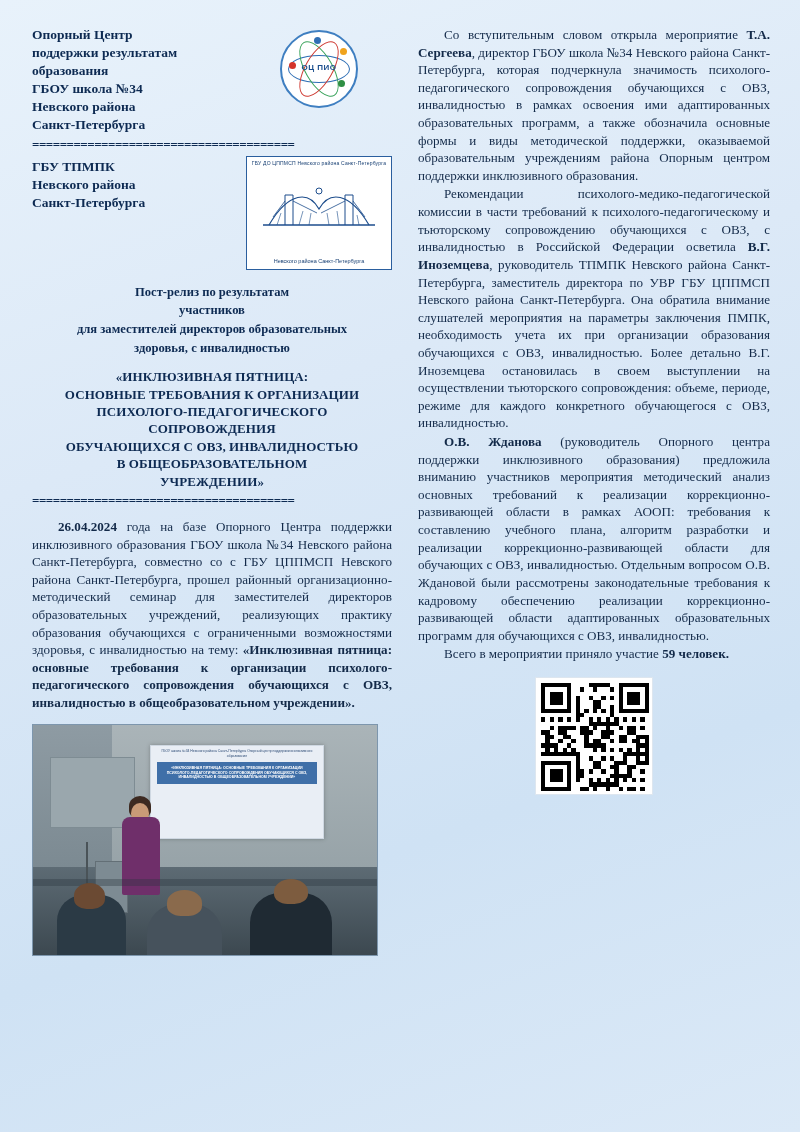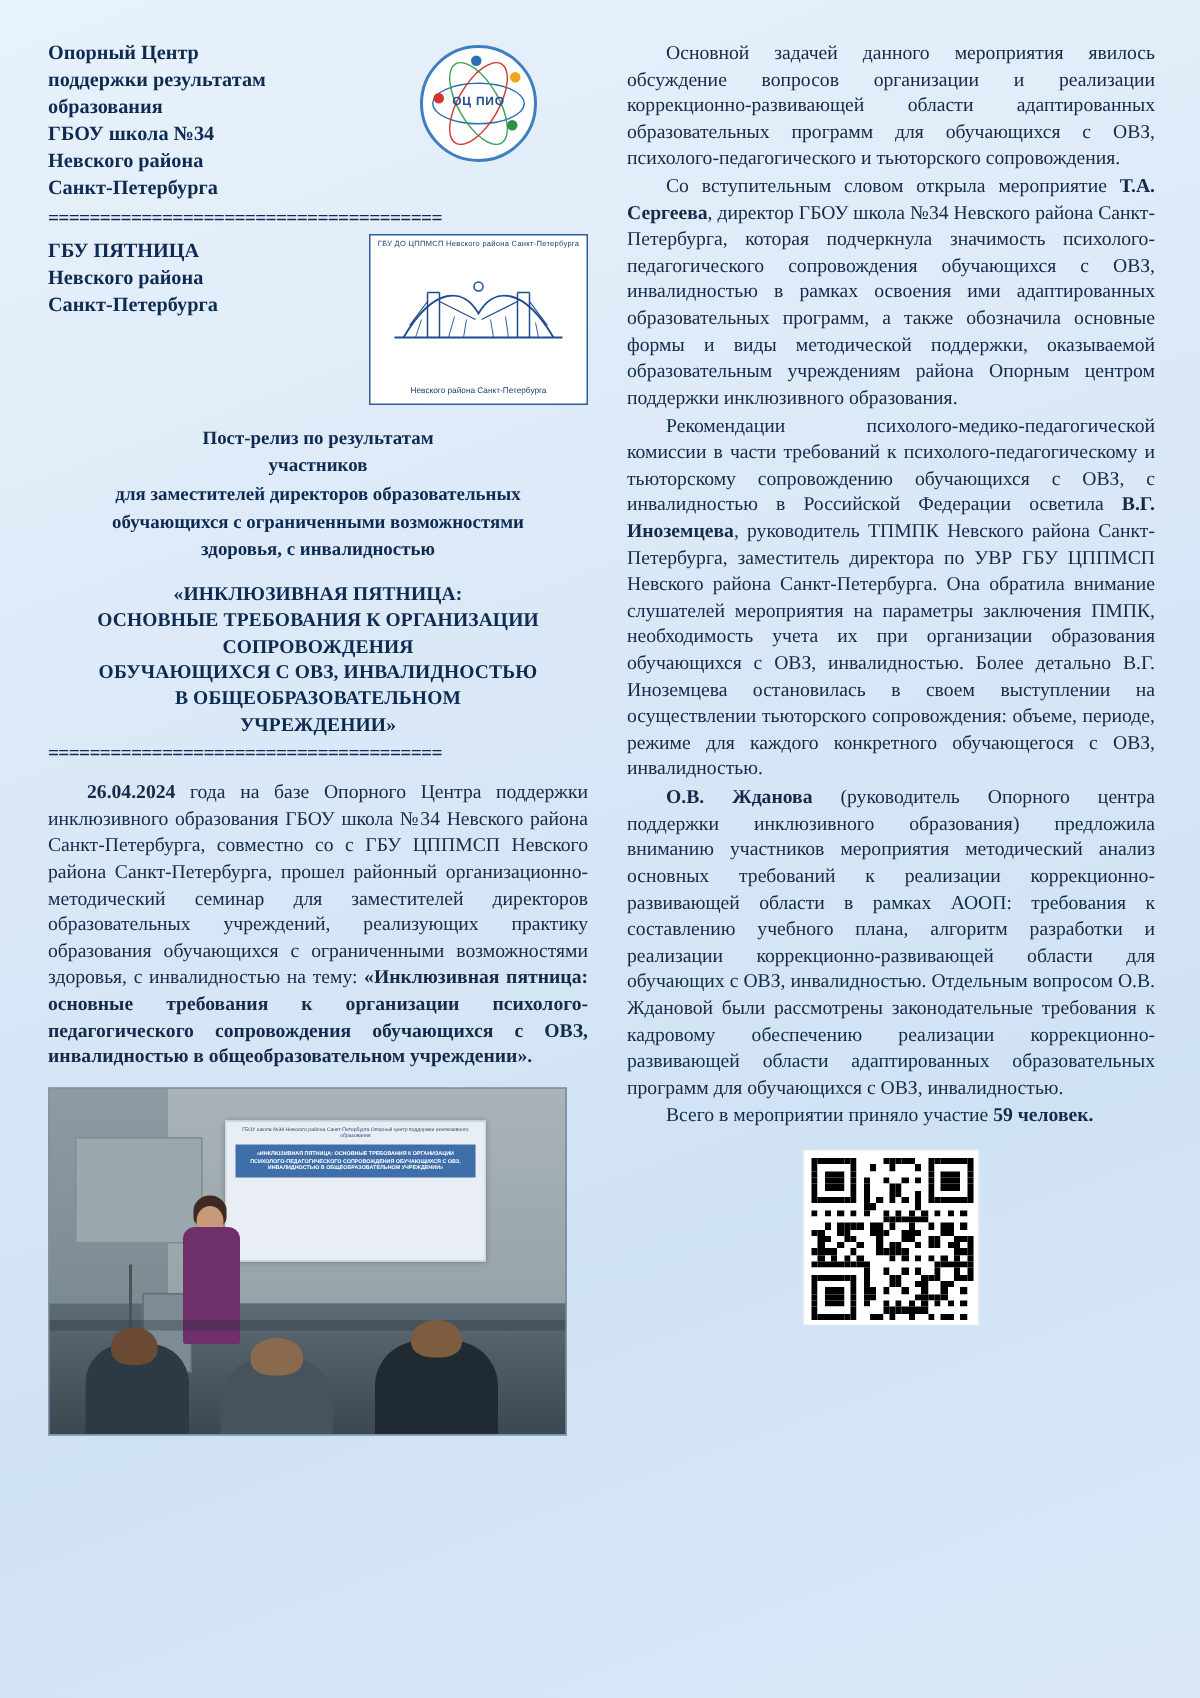--- a/index.html
+++ b/index.html
@@ -321,21 +321,21 @@
         <div class="dot d3"></div>
         <div class="dot d4"></div>
         <div class="label">ОЦ ПИО</div>
       </div>
     </div>
 
     <div class="divider-eq">======================================</div>
 
     <div class="second-org">
       <div class="org-title">
-        <div>ГБУ ПЯТНИЦА</div>
+        <div>ГБУ ТПМПК</div>
         <div>Невского района</div>
         <div>Санкт-Петербурга</div>
       </div>
 
       <div class="emblem">
         <div class="em-top">ГБУ ДО ЦППМСП Невского района Санкт-Петербурга</div>
         <svg width="120" height="66" viewBox="0 0 120 66" aria-hidden="true">
           <path d="M4 56 L116 56" stroke="#1d4d8c" stroke-width="1.4" fill="none"></path>
           <path d="M10 56 C30 22, 50 22, 60 40 C70 22, 90 22, 110 56" stroke="#1d4d8c" stroke-width="1.2" fill="none"></path>
           <path d="M26 56 L26 26 M34 56 L34 26 M86 56 L86 26 M94 56 L94 26" stroke="#1d4d8c" stroke-width="1" fill="none"></path>
@@ -345,26 +345,26 @@
           <circle cx="60" cy="22" r="3" fill="none" stroke="#1d4d8c" stroke-width="1"></circle>
         </svg>
         <div class="em-bottom">Невского района Санкт-Петербурга</div>
       </div>
     </div>
 
     <div class="center-block">
       <div class="lead">Пост-релиз по результатам</div>
       <div class="lead">участников</div>
       <div class="lead">для заместителей директоров образовательных</div>
-      <div class="lead">обучающихся с ограниченными возможностями</div>
       <div class="lead">здоровья, с инвалидностью</div>
 
       <div class="title-caps">
         <div>«ИНКЛЮЗИВНАЯ ПЯТНИЦА:</div>
         <div>ОСНОВНЫЕ ТРЕБОВАНИЯ К ОРГАНИЗАЦИИ</div>
+        <div>ПСИХОЛОГО-ПЕДАГОГИЧЕСКОГО</div>
         <div>СОПРОВОЖДЕНИЯ</div>
         <div>ОБУЧАЮЩИХСЯ С ОВЗ, ИНВАЛИДНОСТЬЮ</div>
         <div>В ОБЩЕОБРАЗОВАТЕЛЬНОМ</div>
         <div>УЧРЕЖДЕНИИ»</div>
       </div>
     </div>
 
     <div class="divider-eq">======================================</div>
 
     <div class="left-text">
@@ -391,21 +391,20 @@
       <div class="p2"></div>
       <div class="p2h"></div>
       <div class="p3"></div>
       <div class="p3h"></div>
     </div>
 
     <div class="sp"></div>
   </div>
 
   <div class="col col-right">
-    <p class="body"><span>Основной задачей данного мероприятия явилось обсуждение вопросов организации и реализации коррекционно-развивающей области адаптированных образовательных программ для обучающихся с ОВЗ, психолого-педагогического и тьюторского сопровождения.</span></p>
     <p class="body"><span>Со вступительным словом открыла мероприятие </span><span class="b">Т.А. Сергеева</span><span>, директор ГБОУ школа №34 Невского района Санкт-Петербурга, которая подчеркнула значимость психолого-педагогического сопровождения обучающихся с ОВЗ, инвалидностью в рамках освоения ими адаптированных образовательных программ, а также обозначила основные формы и виды методической поддержки, оказываемой образовательным учреждениям района Опорным центром поддержки инклюзивного образования.</span></p>
     <p class="body"><span>Рекомендации психолого-медико-педагогической комиссии в части требований к психолого-педагогическому и тьюторскому сопровождению обучающихся с ОВЗ, с инвалидностью в Российской Федерации осветила </span><span class="b">В.Г. Иноземцева</span><span>, руководитель ТПМПК Невского района Санкт-Петербурга, заместитель директора по УВР ГБУ ЦППМСП Невского района Санкт-Петербурга. Она обратила внимание слушателей мероприятия на параметры заключения ПМПК, необходимость учета их при организации образования обучающихся с ОВЗ, инвалидностью. Более детально В.Г. Иноземцева остановилась в своем выступлении на осуществлении тьюторского сопровождения: объеме, периоде, режиме для каждого конкретного обучающегося с ОВЗ, инвалидностью.</span></p>
     <p class="body"><span class="b">О.В. Жданова</span><span> (руководитель Опорного центра поддержки инклюзивного образования) предложила вниманию участников мероприятия методический анализ основных требований к реализации коррекционно-развивающей области в рамках АООП: требования к составлению учебного плана, алгоритм разработки и реализации коррекционно-развивающей области для обучающих с ОВЗ, инвалидностью. Отдельным вопросом О.В. Ждановой были рассмотрены законодательные требования к кадровому обеспечению реализации коррекционно-развивающей области адаптированных образовательных программ для обучающихся с ОВЗ, инвалидностью.</span></p>
     <p class="body"><span>Всего в мероприятии приняло участие </span><span class="b">59 человек.</span></p>
 
     <div class="qr-wrap">
       <div class="qr">
         <div class="grid" id="qrgrid">
             <i style="background: rgb(0, 0, 0);"></i>
             <i style="background: rgb(0, 0, 0);"></i>

